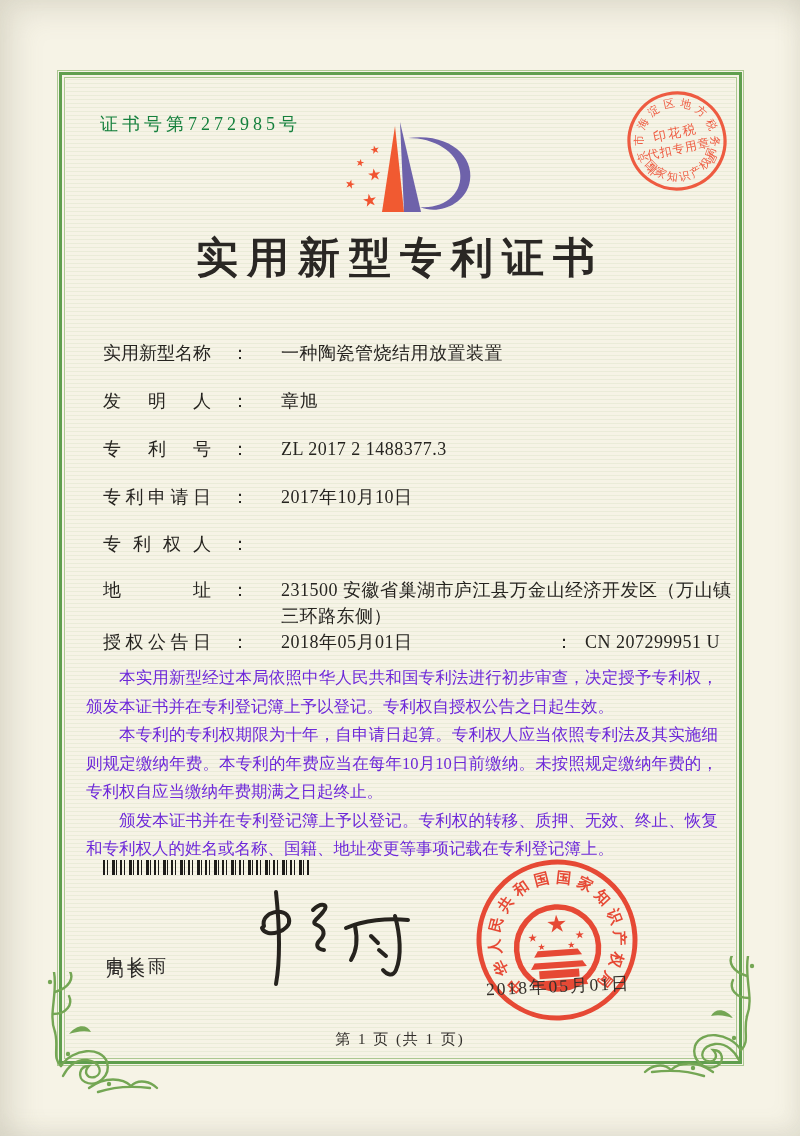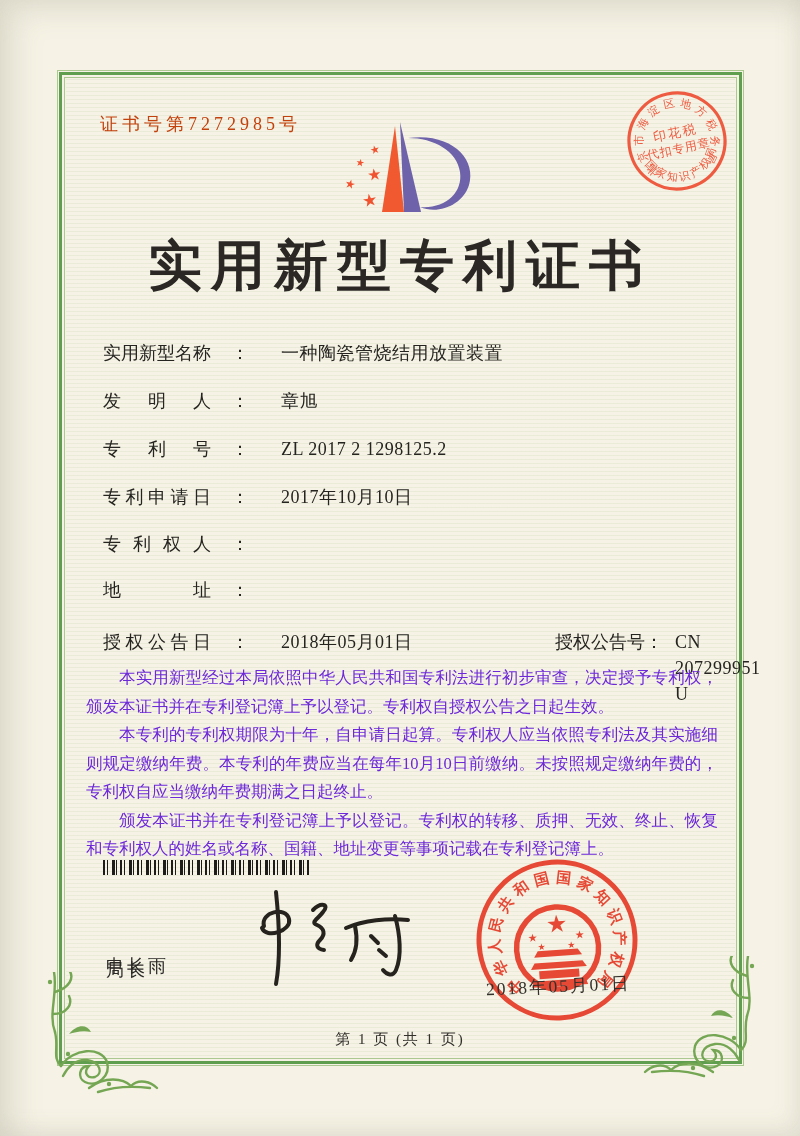--- a/index.html
+++ b/index.html
@@ -20,26 +20,26 @@
   .frame .l3{position:absolute;inset:7px;border:1px solid #abc891;}
   .frame .texture{
     position:absolute;inset:9px;background:
       repeating-linear-gradient(180deg, rgba(150,185,120,.13) 0 1px, rgba(0,0,0,0) 1px 4px);
   }
   .corner{position:absolute;width:122px;height:128px;}
   .corner.bl{left:38px;top:972px;}
   .corner.br{left:642px;top:956px;transform:scaleX(-1);}
 
   
-  .cert-no{position:absolute;left:100px;top:112px;font-size:18px;letter-spacing:4px;color:#c2410c;}
+  .cert-no{position:absolute;left:100px;top:112px;font-size:18px;letter-spacing:4px;color:#15803d;}
   .stamp-wrap{position:absolute;left:604px;top:68px;width:146px;height:146px;transform:rotate(-12deg);opacity:.93;}
   .logo{position:absolute;left:316px;top:114px;width:186px;height:126px;}
   .title{
     position:absolute;left:0;top:230px;width:800px;text-align:center;
-    font-size:54px;font-weight:700;letter-spacing:9px;color:#2a2724;
+    font-size:42px;font-weight:700;letter-spacing:9px;color:#2a2724;
   }
 
   
   .f-row{position:absolute;left:103px;font-size:18px;display:flex;align-items:flex-start;line-height:1.45;gap:20px;}
   .lbl{display:inline-block;width:108px;text-align:justify;text-align-last:justify;white-space:nowrap;}
   .colon{display:inline-block;margin:0 2px 0 0;}
   .val{display:inline-block;margin-left:10px;letter-spacing:.5px;}
   .val.wrap{width:468px;}
   .f-right{position:absolute;left:452px;top:0;font-size:18px;display:flex;}
   .f-right .lbl{width:99px;}
@@ -174,41 +174,41 @@
     <span class="val">一种陶瓷管烧结用放置装置</span>
   </div>
   <div class="f-row" style="top:388px">
     <span class="lbl">发明人</span>
       <span class="colon">：</span>
     <span class="val">章旭</span>
   </div>
   <div class="f-row" style="top:436px">
     <span class="lbl">专利号</span>
       <span class="colon">：</span>
-    <span class="val">ZL 2017 2 1298125.2</span>
+    <span class="val">ZL 2017 2 1488377.3</span>
   </div>
   <div class="f-row" style="top:484px">
     <span class="lbl">专利申请日</span>
       <span class="colon">：</span>
     <span class="val">2017年10月10日</span>
   </div>
   <div class="f-row" style="top:531px">
     <span class="lbl">专利权人</span>
       <span class="colon">：</span>
   </div>
   <div class="f-row" style="top:577px">
     <span class="lbl">地址</span>
       <span class="colon">：</span>
+    <span class="val wrap">231500 安徽省巢湖市庐江县万金山经济开发区（万山镇三环路东侧）</span>
   </div>
   <div class="f-row" style="top:629px;width:645px">
     <span class="lbl">授权公告日</span>
       <span class="colon">：</span>
     <span class="val">2018年05月01日</span>
     <span class="f-right">
-      <span class="lbl">授权公告号</span>
         <span class="colon">：</span>
       <span class="val">CN 207299951 U</span>
     </span>
   </div>
 
   <div class="body-text">
     <p>本实用新型经过本局依照中华人民共和国专利法进行初步审查，决定授予专利权，颁发本证书并在专利登记簿上予以登记。专利权自授权公告之日起生效。</p>
     <p>本专利的专利权期限为十年，自申请日起算。专利权人应当依照专利法及其实施细则规定缴纳年费。本专利的年费应当在每年10月10日前缴纳。未按照规定缴纳年费的，专利权自应当缴纳年费期满之日起终止。</p>
     <p>颁发本证书并在专利登记簿上予以登记。专利权的转移、质押、无效、终止、恢复和专利权人的姓名或名称、国籍、地址变更等事项记载在专利登记簿上。</p>
   </div>

